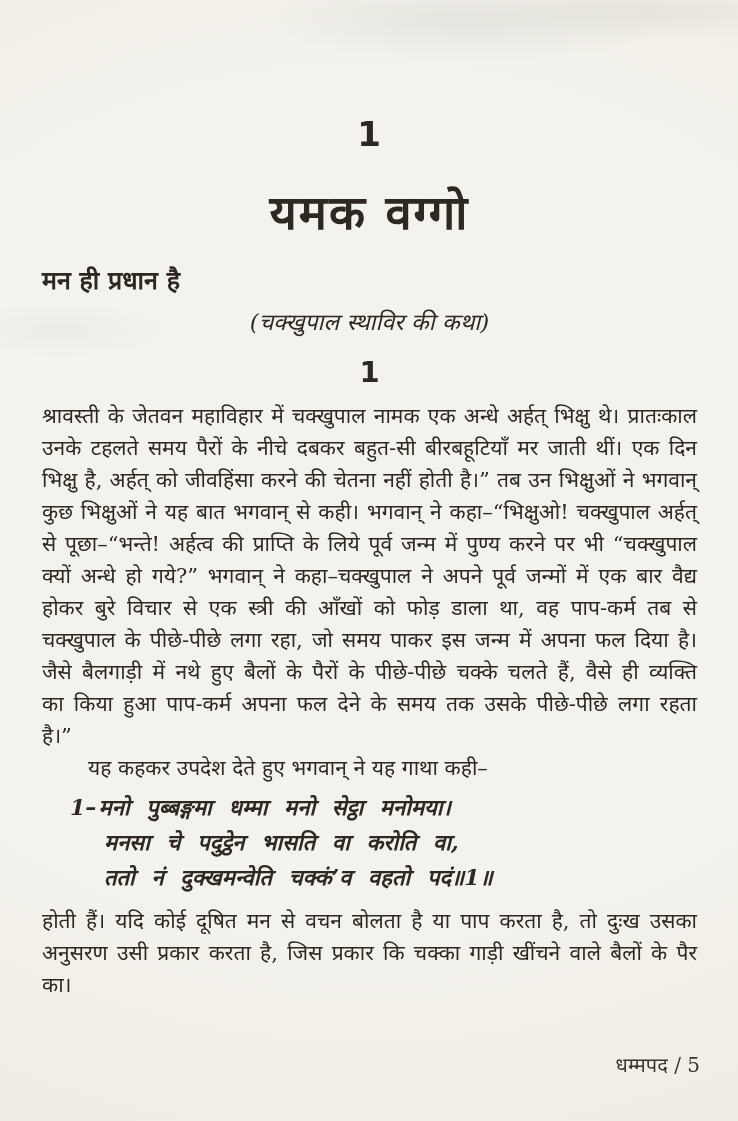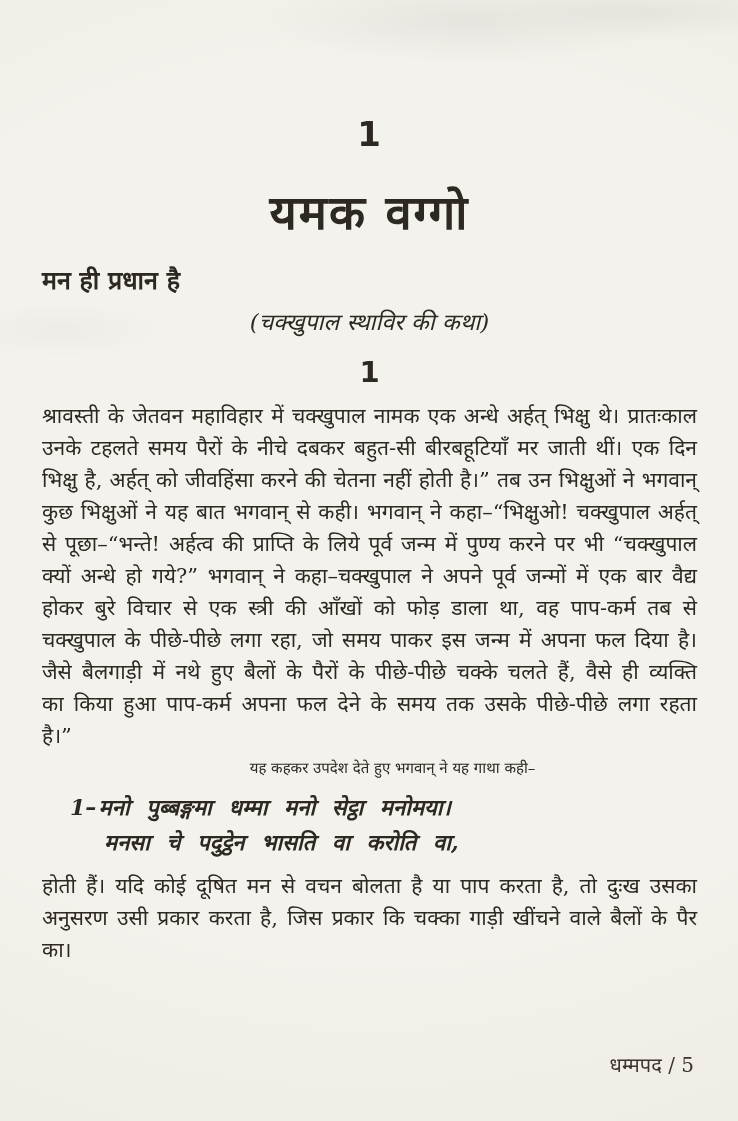--- a/index.html
+++ b/index.html
@@ -79,24 +79,23 @@
   }
   .para .para-line.last-line {
     text-align: left;
     text-align-last: left;
   }
   .para2 .para-line.first-line {
     text-indent: 45px;
   }
   .intro-line {
     margin-top: 0px;
-    font-size: 15px;
+    font-size: 21px;
     line-height: 32px;
     text-indent: 46px;
-    text-align: center;
   }
   .verse {
     margin-top: 6px;
     margin-left: 28px;
     font-size: 22px;
     font-weight: 700;
     word-spacing: 9px;
     font-style: italic;
   }
   .verse .verse-line {
@@ -109,21 +108,21 @@
   .verse .verse-prefix {
     font-weight: 700;
     word-spacing: 0;
   }
   .para2 {
     margin-top: 10px;
   }
   .page-footer {
     position: absolute;
     top: 1052px;
-    right: 44px;
+    right: 38px;
     font-size: 20px;
     color: #3b362d;
     line-height: 26px;
   }
 </style>
 </head>
 <body>
 
 <div class="page">
   <div class="content">
@@ -150,20 +149,21 @@
         <div class="para-line">जैसे बैलगाड़ी में नथे हुए बैलों के पैरों के पीछे-पीछे चक्के चलते हैं, वैसे ही व्यक्ति</div>
         <div class="para-line">का किया हुआ पाप-कर्म अपना फल देने के समय तक उसके पीछे-पीछे लगा रहता</div>
         <div class="para-line last-line">है।”</div>
       </div>
 
     <div class="intro-line">यह कहकर उपदेश देते हुए भगवान् ने यह गाथा कही–</div>
 
     <div class="verse">
       <div class="verse-line first"><span class="verse-prefix">1–</span> <span>मनो पुब्बङ्गमा धम्मा मनो सेट्ठा मनोमया।</span></div>
       <div class="verse-line">मनसा चे पदुट्ठेन भासति वा करोति वा,</div>
+      <div class="verse-line">ततो नं दुक्खमन्वेति चक्कं’व वहतो पदं॥1॥</div>
     </div>
 
     <div class="para para2">
         <div class="para-line">होती हैं। यदि कोई दूषित मन से वचन बोलता है या पाप करता है, तो दुःख उसका</div>
         <div class="para-line">अनुसरण उसी प्रकार करता है, जिस प्रकार कि चक्का गाड़ी खींचने वाले बैलों के पैर</div>
         <div class="para-line last-line">का।</div>
       </div>
 
   </div>
 

